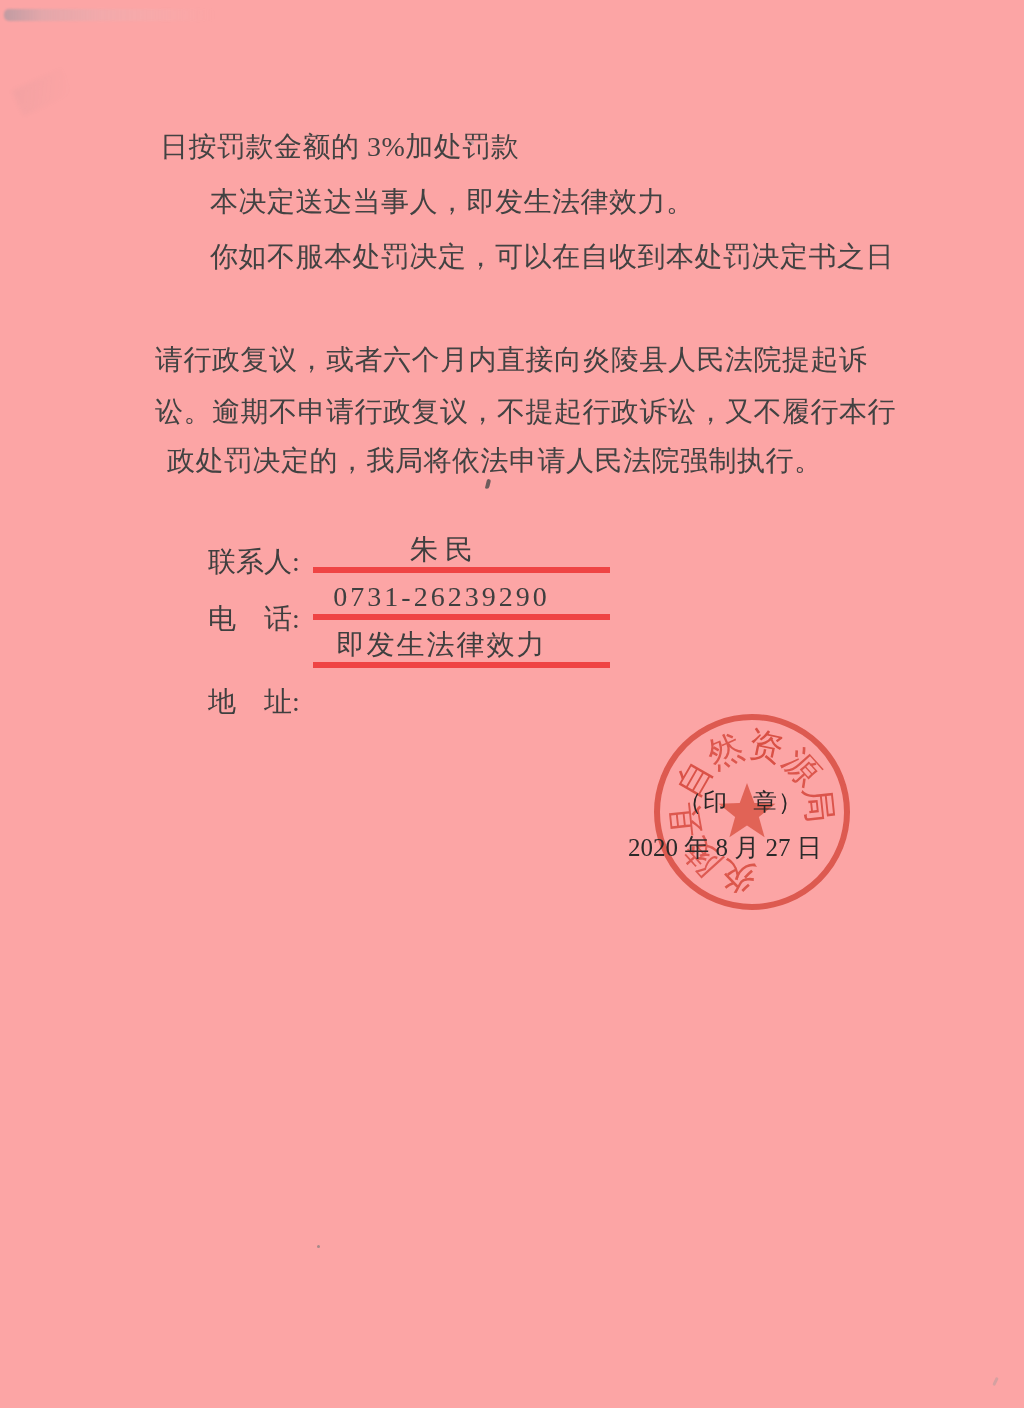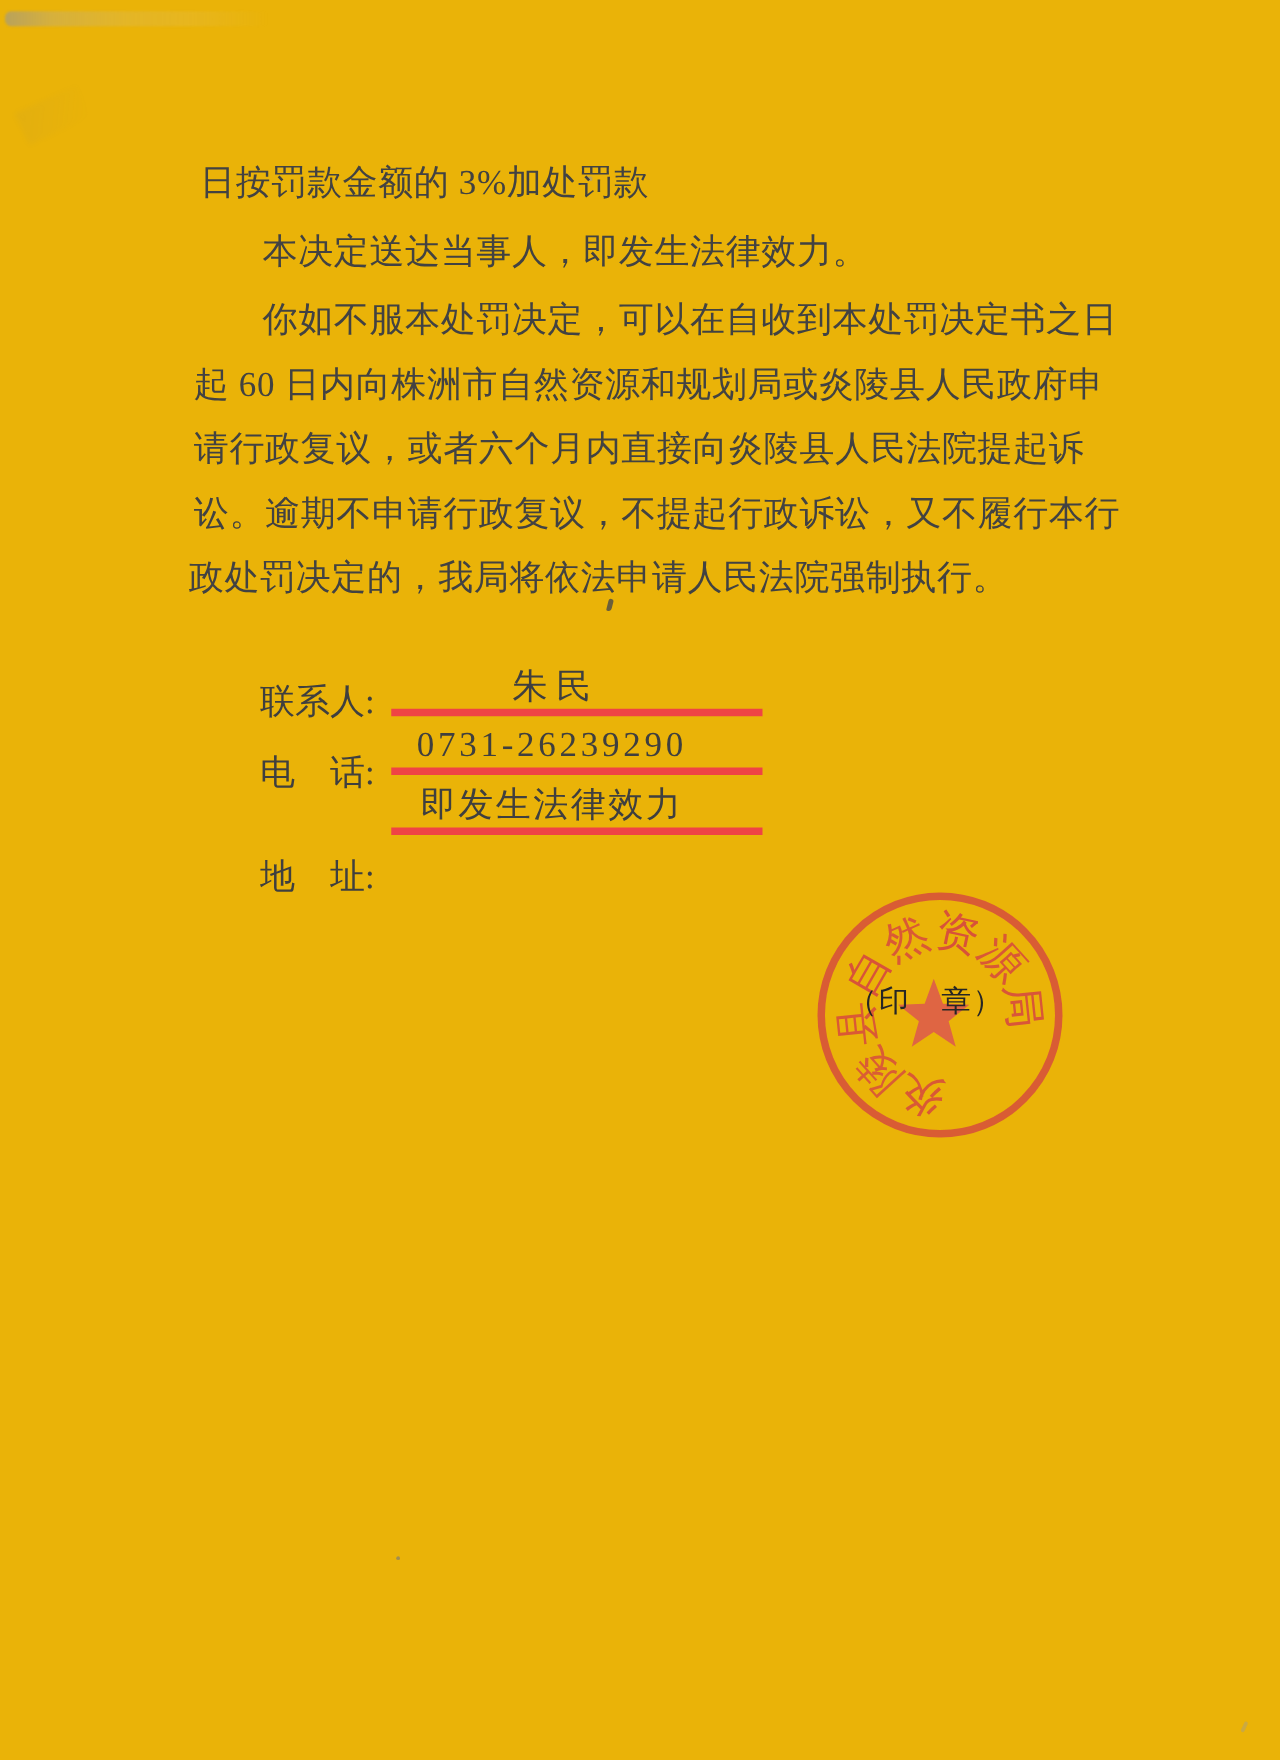--- a/index.html
+++ b/index.html
@@ -7,39 +7,39 @@
     padding: 0;
     width: 1024px;
     height: 1408px;
     overflow: hidden;
     background: #ffffff;
   }
   .page {
     position: relative;
     width: 1024px;
     height: 1408px;
-    background: #eab308;
+    background: #fca5a5;
     font-family: "Liberation Serif", "DejaVu Serif", serif;
   }
   
   .bodyline {
     position: absolute;
     white-space: nowrap;
     font-size: 28px;
     line-height: 38px;
     letter-spacing: 0.5px;
     color: #424242;
   }
   .l0 { left: 160px; top: 128px; }
   .l1 { left: 210px; top: 183px; }
   .l2 { left: 210px; top: 238px; }
   .l3 { left: 155px; top: 290px; }
   .l4 { left: 155px; top: 341px; }
   .l5 { left: 155px; top: 393px; }
-  .l6 { left: 151px; top: 444px; }
+  .l6 { left: 167px; top: 444px; font-family: Liberation Mono, monospace; }
 
   
   .contact-label {
     position: absolute;
     left: 208px;
     white-space: nowrap;
     font-size: 28px;
     line-height: 36px;
     color: #3f3f3f;
   }
@@ -175,21 +175,20 @@
   <div class="streak-top"></div>
   <div class="smudge-ul"></div>
   <div class="dot-line1"></div>
   <div class="comma-artifact"></div>
   <div class="speck-bottom"></div>
   <div class="mark-br"></div>
 
   <div class="bodyline l0">日按罚款金额的 3%加处罚款</div>
   <div class="bodyline l2">你如不服本处罚决定，可以在自收到本处罚决定书之日</div>
   <div class="bodyline l1">本决定送达当事人，即发生法律效力。</div>
-  <div class="bodyline l3">起 60 日内向株洲市自然资源和规划局或炎陵县人民政府申</div>
   <div class="bodyline l4">请行政复议，或者六个月内直接向炎陵县人民法院提起诉</div>
   <div class="bodyline l5">讼。逾期不申请行政复议，不提起行政诉讼，又不履行本行</div>
   <div class="bodyline l6">政处罚决定的，我局将依法申请人民法院强制执行。</div>
 
   <div class="contact-label cl0">联系人:</div>
   <div class="contact-value-box cv0">
     <span class="contact-value">朱 民</span>
   </div>
 
   <div class="contact-label cl1">电　话:</div>
@@ -218,14 +217,15 @@
         <text x="104" y="47" transform="rotate(-24 104 102)" fill-opacity="0.84">然</text>
         <text x="104" y="47" transform="rotate(12 104 102)" fill-opacity="0.92">资</text>
         <text x="104" y="47" transform="rotate(48 104 102)" fill-opacity="0.85">源</text>
         <text x="104" y="47" transform="rotate(84 104 102)" fill-opacity="0.88">局</text>
       </g>
       <polygon points="99,73 106.4,92.9 127.5,93.7 110.9,106.9 116.6,127.3 99,115.5 81.4,127.3 87.1,106.9 70.5,93.7 91.7,92.9" fill="#dd5a4c" fill-opacity="0.88"></polygon>
     </g>
   </svg>
 
   <div class="seal-note">（印　章）</div>
+  <div class="seal-date">2020 年 8 月 27 日</div>
 
 </div>
 
 </body></html>

